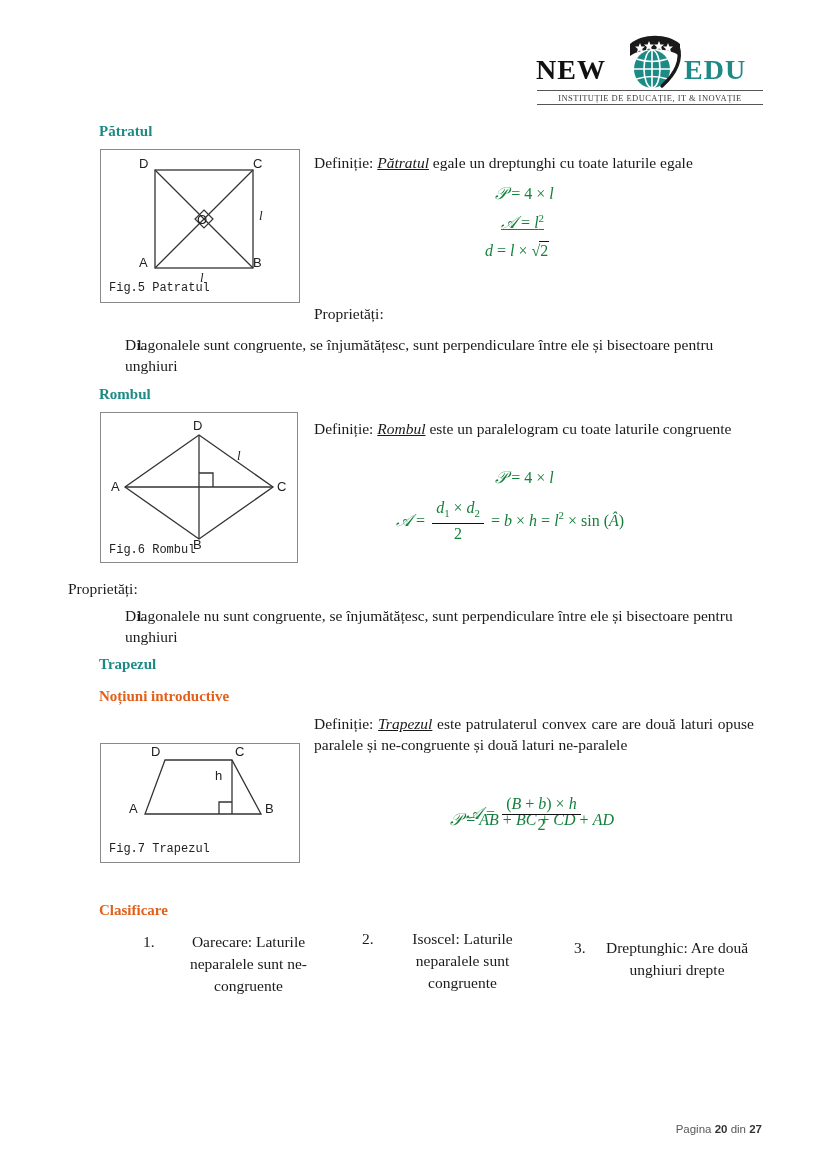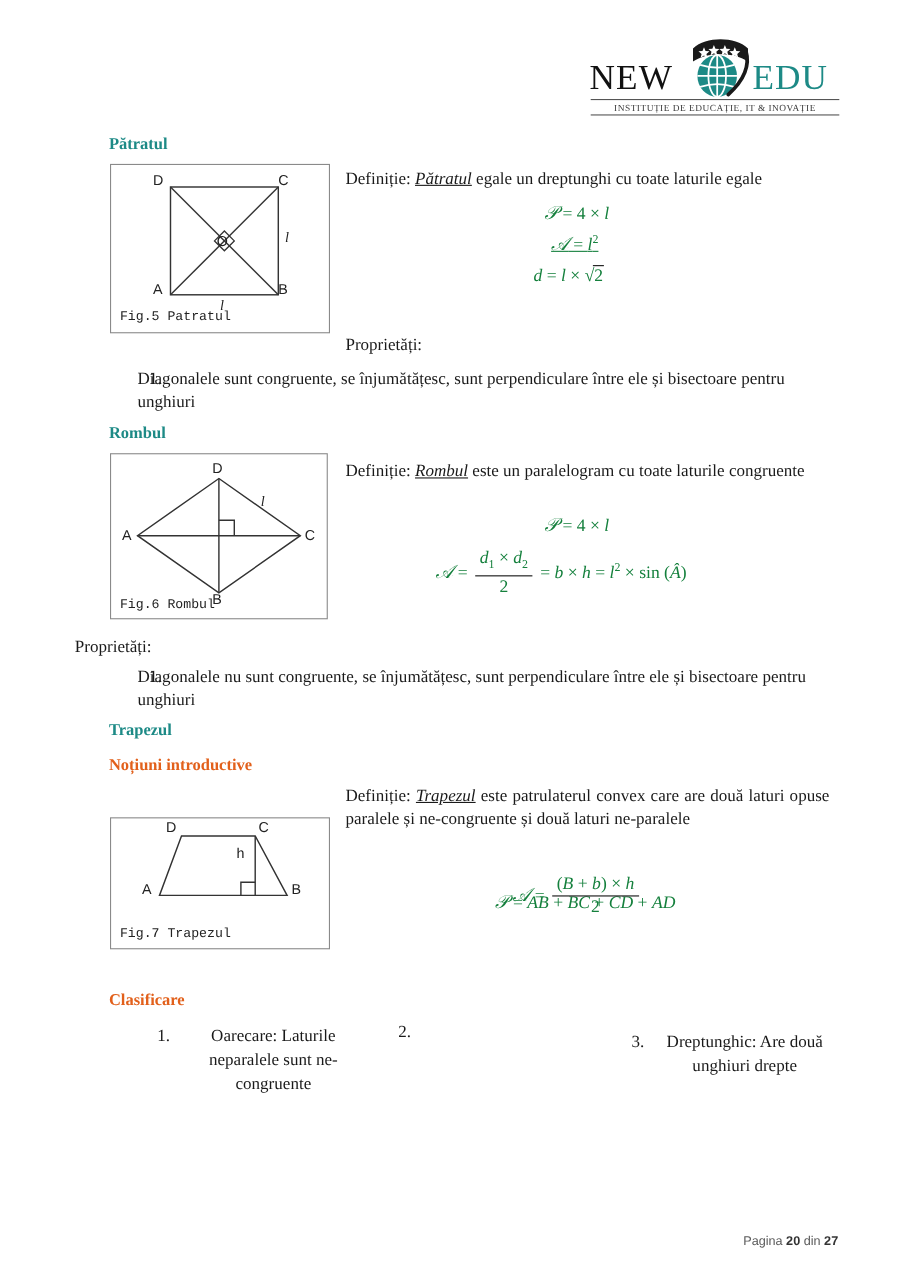--- a/index.html
+++ b/index.html
@@ -27,22 +27,22 @@
   #logo-row {
     position: absolute;
     left: 0;
     top: 8px;
     width: 228px;
     height: 58px;
   }
   .logo-word {
     position: absolute;
     font-family: "Liberation Serif", "DejaVu Serif", serif;
-    font-size: 32px;
-    font-weight: 400;
+    font-size: 28px;
+    font-weight: 700;
     letter-spacing: 1px;
     line-height: 44px;
   }
   #logo-new { left: 0px; top: 18px; color: #111111; }
   #logo-edu { left: 148px; top: 18px; color: #1d8a86; }
   #logo-mark {
     position: absolute;
     left: 82px;
     top: 0px;
     width: 74px;
@@ -368,20 +368,21 @@
 </div>
 
 <div class="h-orange" style="left:99px; top:902px;">Clasificare</div>
 
 <div class="classitem" style="left:143px; top:931px; width:185px;">
   <span class="num">1.</span>
   <span class="body">Oarecare: Laturile neparalele sunt ne-congruente</span>
 </div>
 <div class="classitem" style="left:362px; top:928px; width:175px;">
   <span class="num">2.</span>
+  <span class="body">Isoscel: Laturile neparalele sunt congruente</span>
 </div>
 <div class="classitem" style="left:574px; top:937px; width:180px;">
   <span class="num">3.</span>
   <span class="body">Dreptunghic: Are două unghiuri drepte</span>
 </div>
 
 <div id="footer">
   <span>Pagina </span><b>20</b><span> din </span><b>27</b>
 </div>
 

